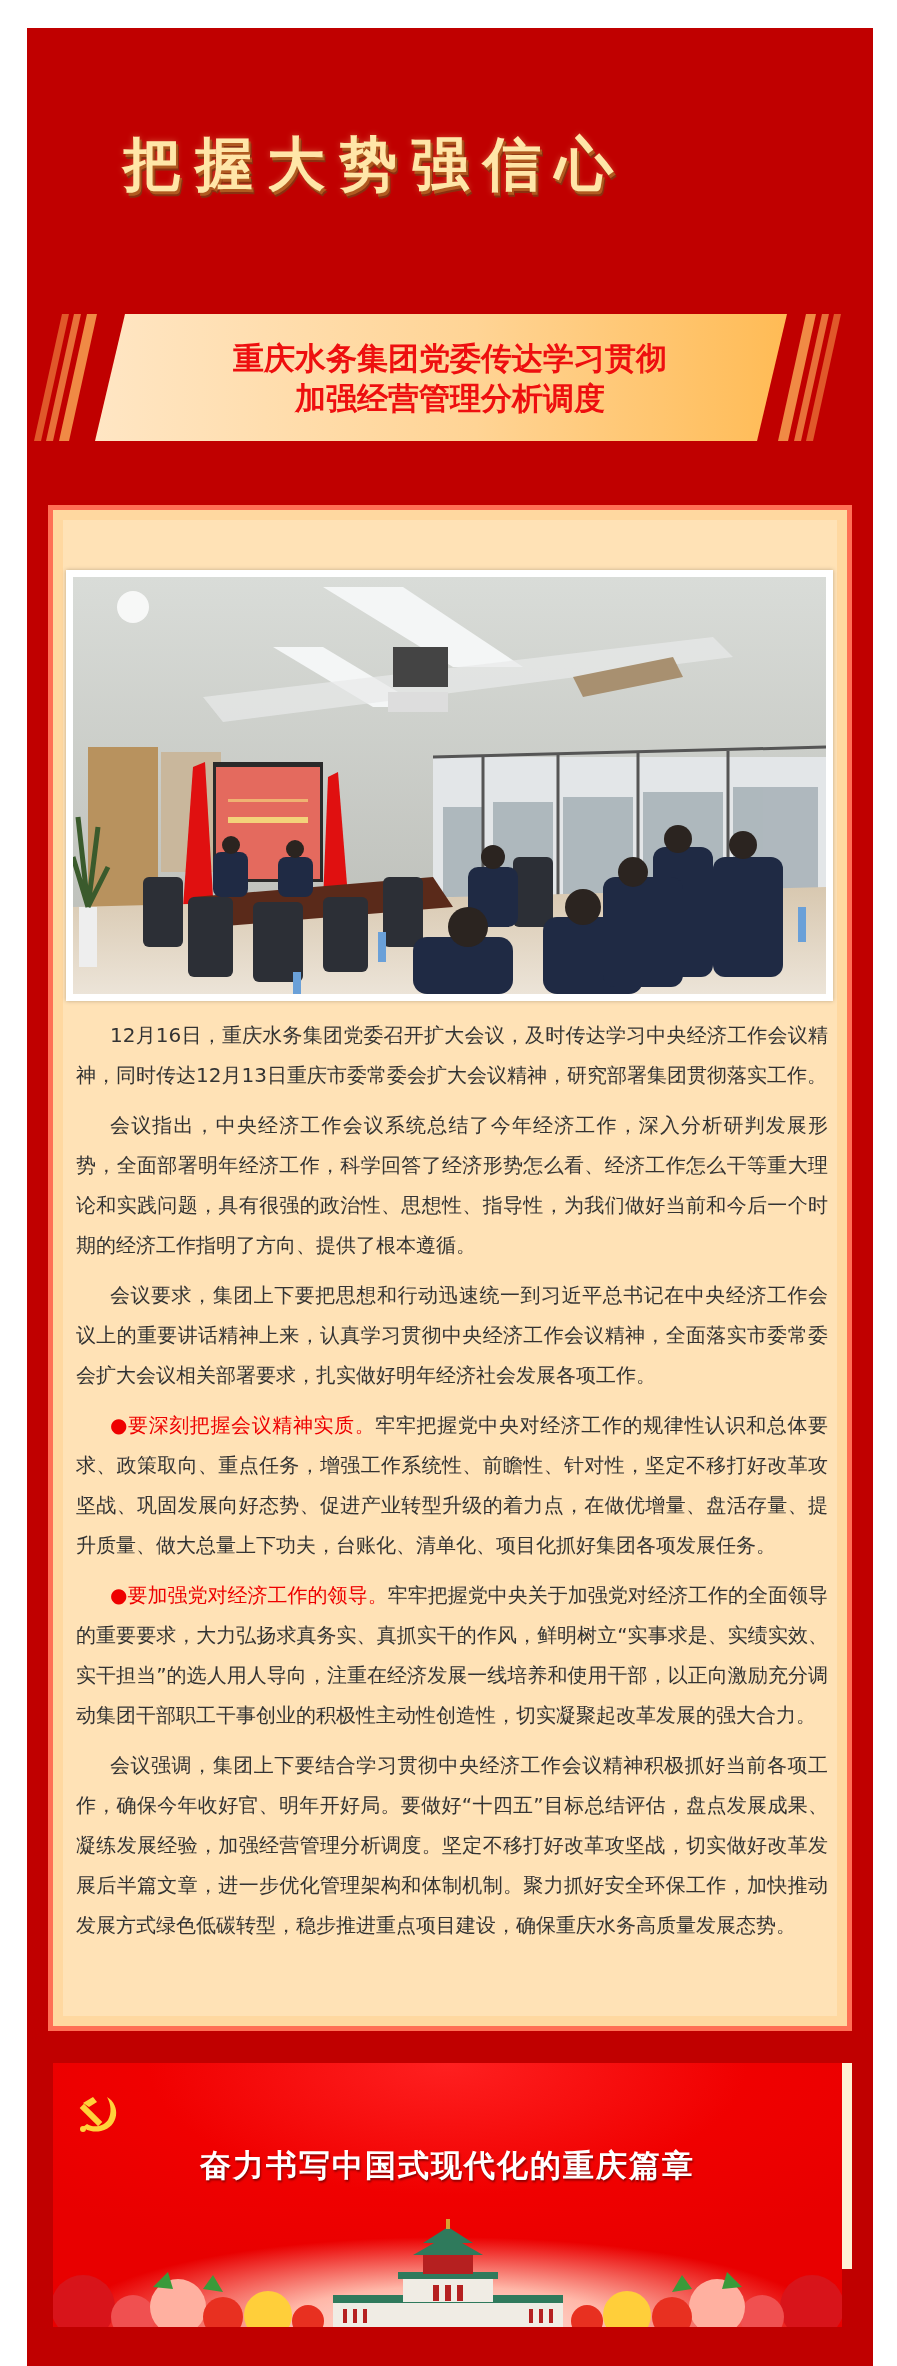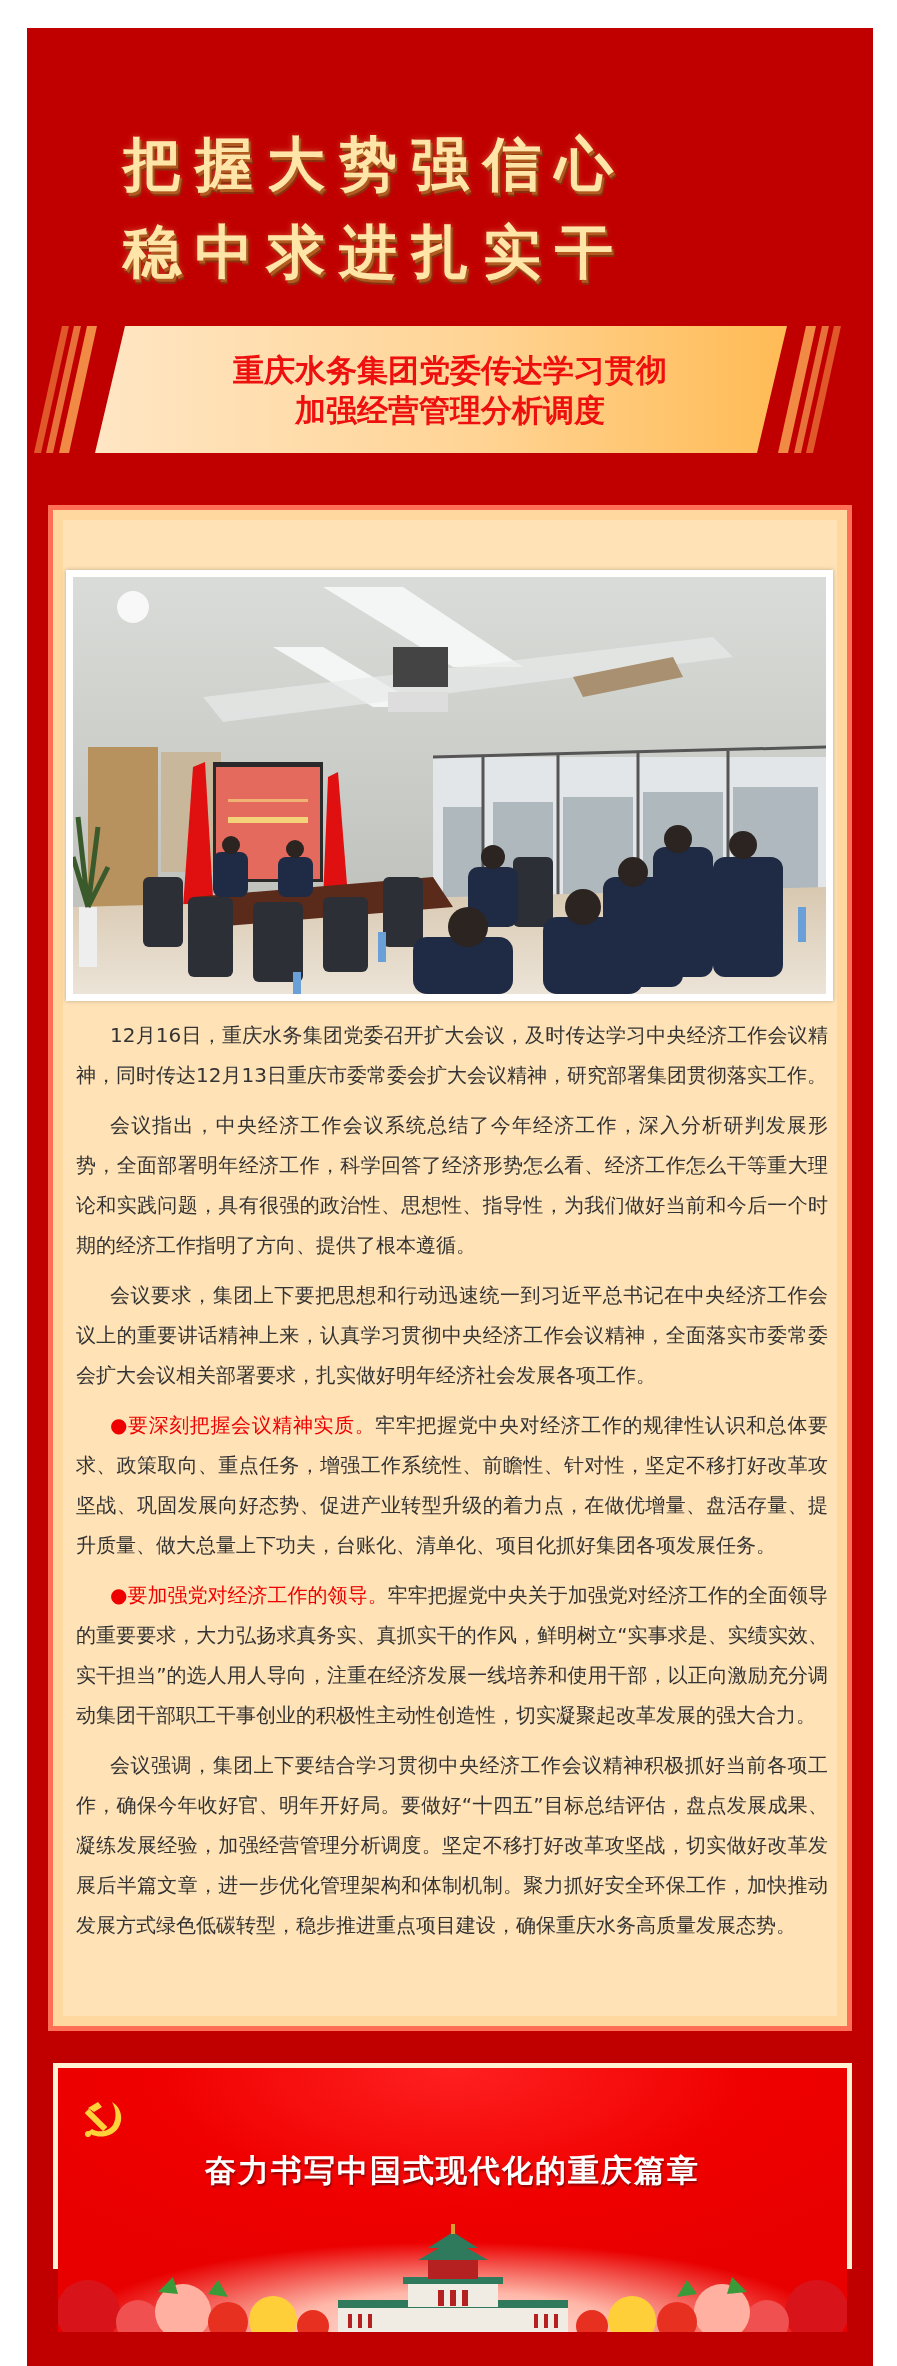--- a/index.html
+++ b/index.html
@@ -17,21 +17,21 @@
   }
   .headline .line {
     display: block; font-family: "DejaVu Sans", sans-serif; font-weight: bold;
     font-size: 58px; letter-spacing: 14px; line-height: 88px; padding-left: 14px;
     color: #ffe6a8;
     text-shadow: 2px 3px 0 #b05a20, 3px 5px 0 #8a3010, 0 0 6px rgba(255,220,140,0.35);
   }
 
   
   .banner {
-    position: absolute; left: 0; top: 286px; width: 846px; height: 113px; margin-top: 12px;
+    position: absolute; left: 0; top: 286px; width: 846px; height: 113px;
   }
   .banner svg { position: absolute; left: 0; top: 0; }
   .banner .sub {
     position: absolute; left: 0; top: 0; width: 846px; height: 127px;
     display: flex; flex-direction: column; justify-content: center; align-items: center;
     color: #ee0f0f; font-weight: bold; font-size: 31px; line-height: 40px;
     letter-spacing: 0px;
   }
 
   
@@ -50,21 +50,21 @@
     position: absolute; left: 23px; top: 505px; width: 752px;
     font-size: 20px; line-height: 40px; color: #333333;
     text-align: justify;
   }
   .article p { text-indent: 34px; margin-bottom: 10px; }
   .article .lead { color: #ee0000; font-weight: normal; }
 
   
   .footer-banner {
     position: absolute; left: 26px; top: 2035px; width: 799px; height: 206px;
-    background: #fff1d4; padding: 5px;
+    background: #fff1d4; 
   }
   .footer-inner {
     position: relative; width: 789px; height: 264px; overflow: hidden;
     background:
       radial-gradient(ellipse 380px 90px at 50% 100%, #ffe6e0 0%, #ffb7a8 45%, rgba(255,60,40,0) 100%),
       radial-gradient(ellipse 500px 220px at 50% 0%, #ff2020 0%, #f00000 60%, #e80000 100%);
   }
   .footer-title {
     position: absolute; left: 0; top: 82px; width: 789px; text-align: center;
     font-family: "DejaVu Serif", serif; font-weight: bold; font-size: 31px; color: #ffffff;
@@ -73,21 +73,20 @@
   .emblem { position: absolute; left: 24px; top: 30px; }
   .scenery { position: absolute; left: 0; bottom: 0; }
 </style>
 </head>
 <body>
 
 <div class="frame">
 
   <div class="headline">
     <span class="line">把握大势强信心</span>
-    <span class="line">稳中求进扎实干</span>
   </div>
 
   <div class="banner">
     <svg width="846" height="127" viewBox="0 0 846 127">
       <defs>
         <linearGradient id="bg1" x1="0" x2="1" y1="0" y2="0">
           <stop offset="0" stop-color="#ffe6c4"></stop>
           <stop offset="0.55" stop-color="#ffd495"></stop>
           <stop offset="1" stop-color="#ffbb55"></stop>
         </linearGradient>

